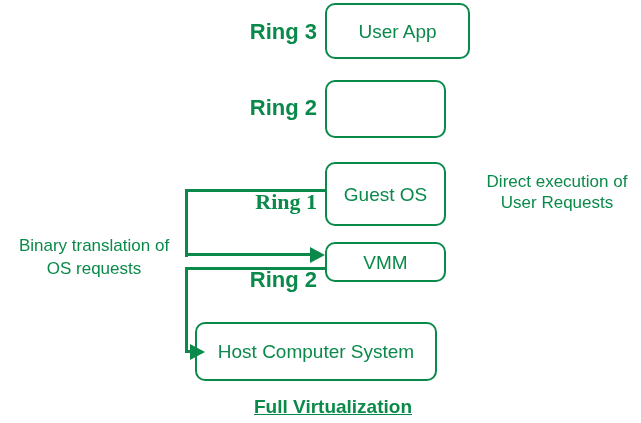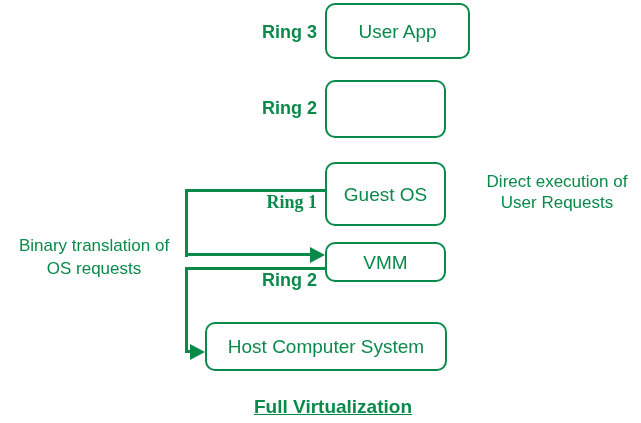--- a/index.html
+++ b/index.html
@@ -24,30 +24,30 @@
     align-items: center;
     justify-content: center;
     color: var(--green);
     font-size: 19px;
     line-height: 1;
   }
   .box-user-app { left: 325px; top: 3px;   width: 145px; height: 56px; }
   .box-ring2    { left: 325px; top: 80px;  width: 121px; height: 58px; }
   .box-guest-os { left: 325px; top: 162px; width: 121px; height: 64px; }
   .box-vmm      { left: 325px; top: 242px; width: 121px; height: 40px; }
-  .box-host     { left: 205px; top: 322px; width: 242px; height: 49px; }
+  .box-host     { left: 195px; top: 322px; width: 242px; height: 59px; }
 
   .ring-label {
     position: absolute;
     left: 228px;
     width: 89px;
     text-align: right;
     color: var(--green);
     font-weight: bold;
-    font-size: 18px;
+    font-size: 22px;
     line-height: 18px;
   }
   .ring-label-3 { top: 23px; }
   .ring-label-2 { top: 99px; }
   .ring-label-1 { top: 193px; font-family: Liberation Serif, serif; }
   .ring-label-0 { top: 271px; }
 
   .line {
     position: absolute;
     background: var(--green);

